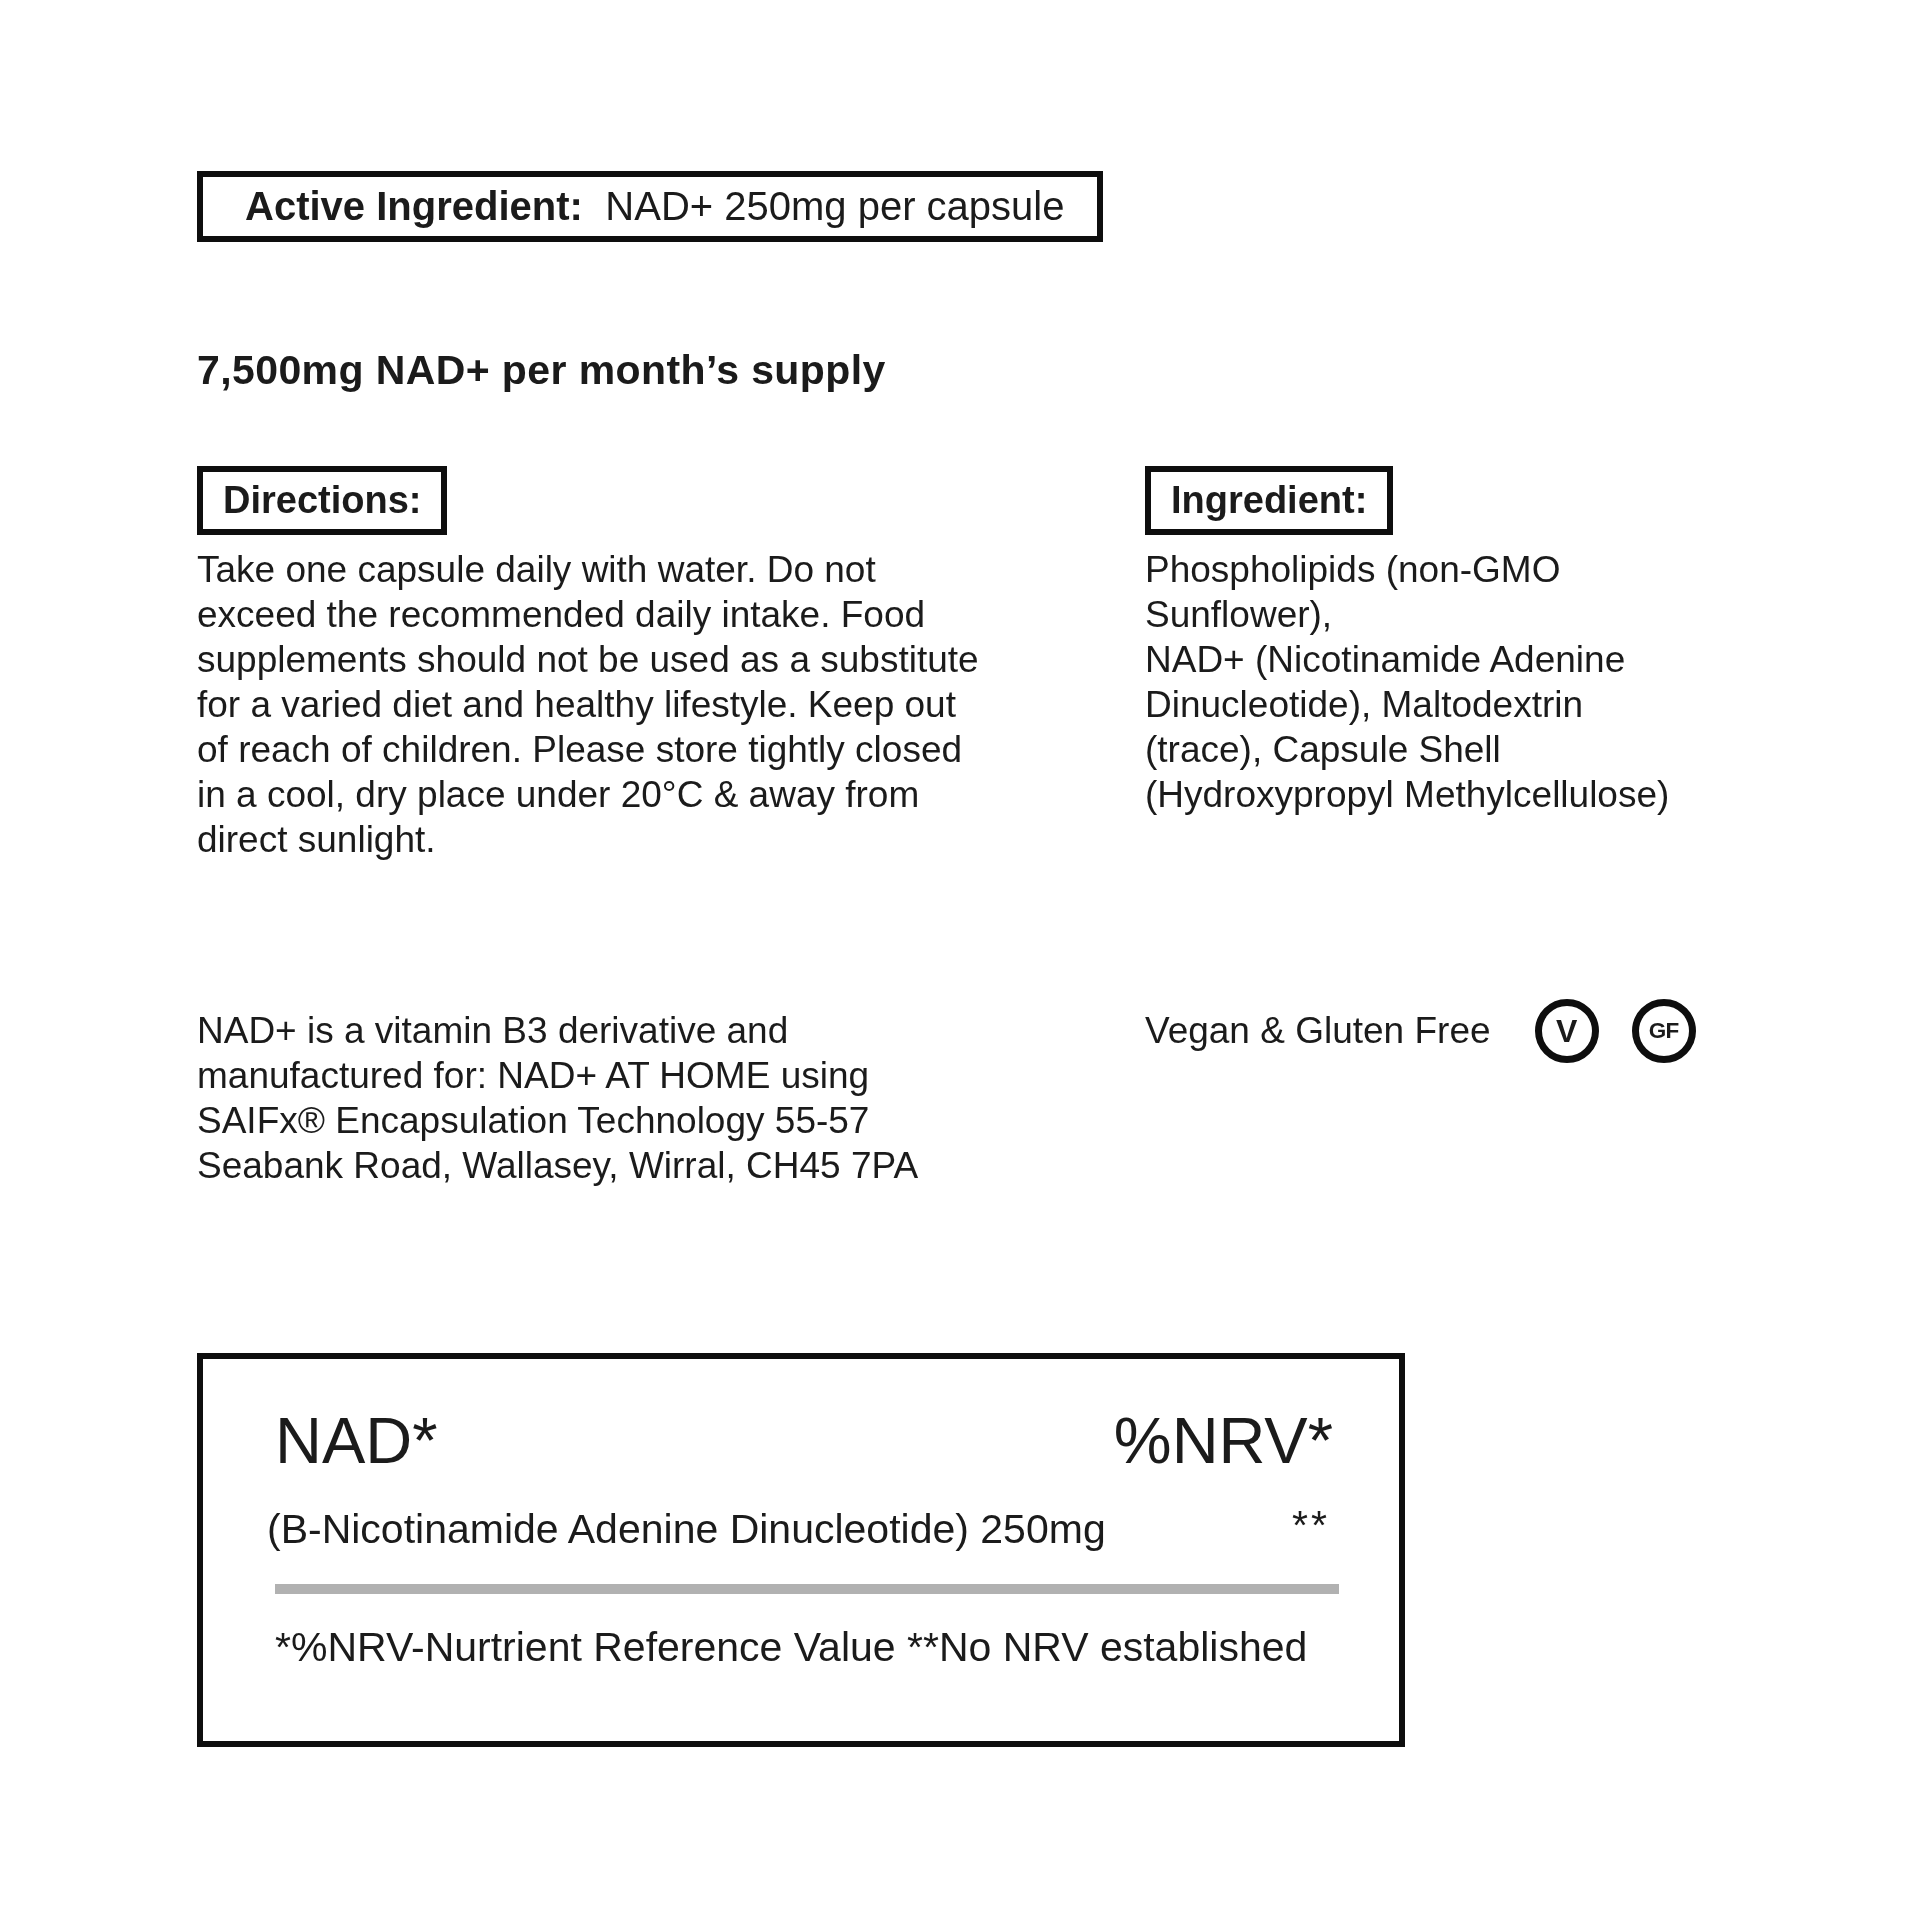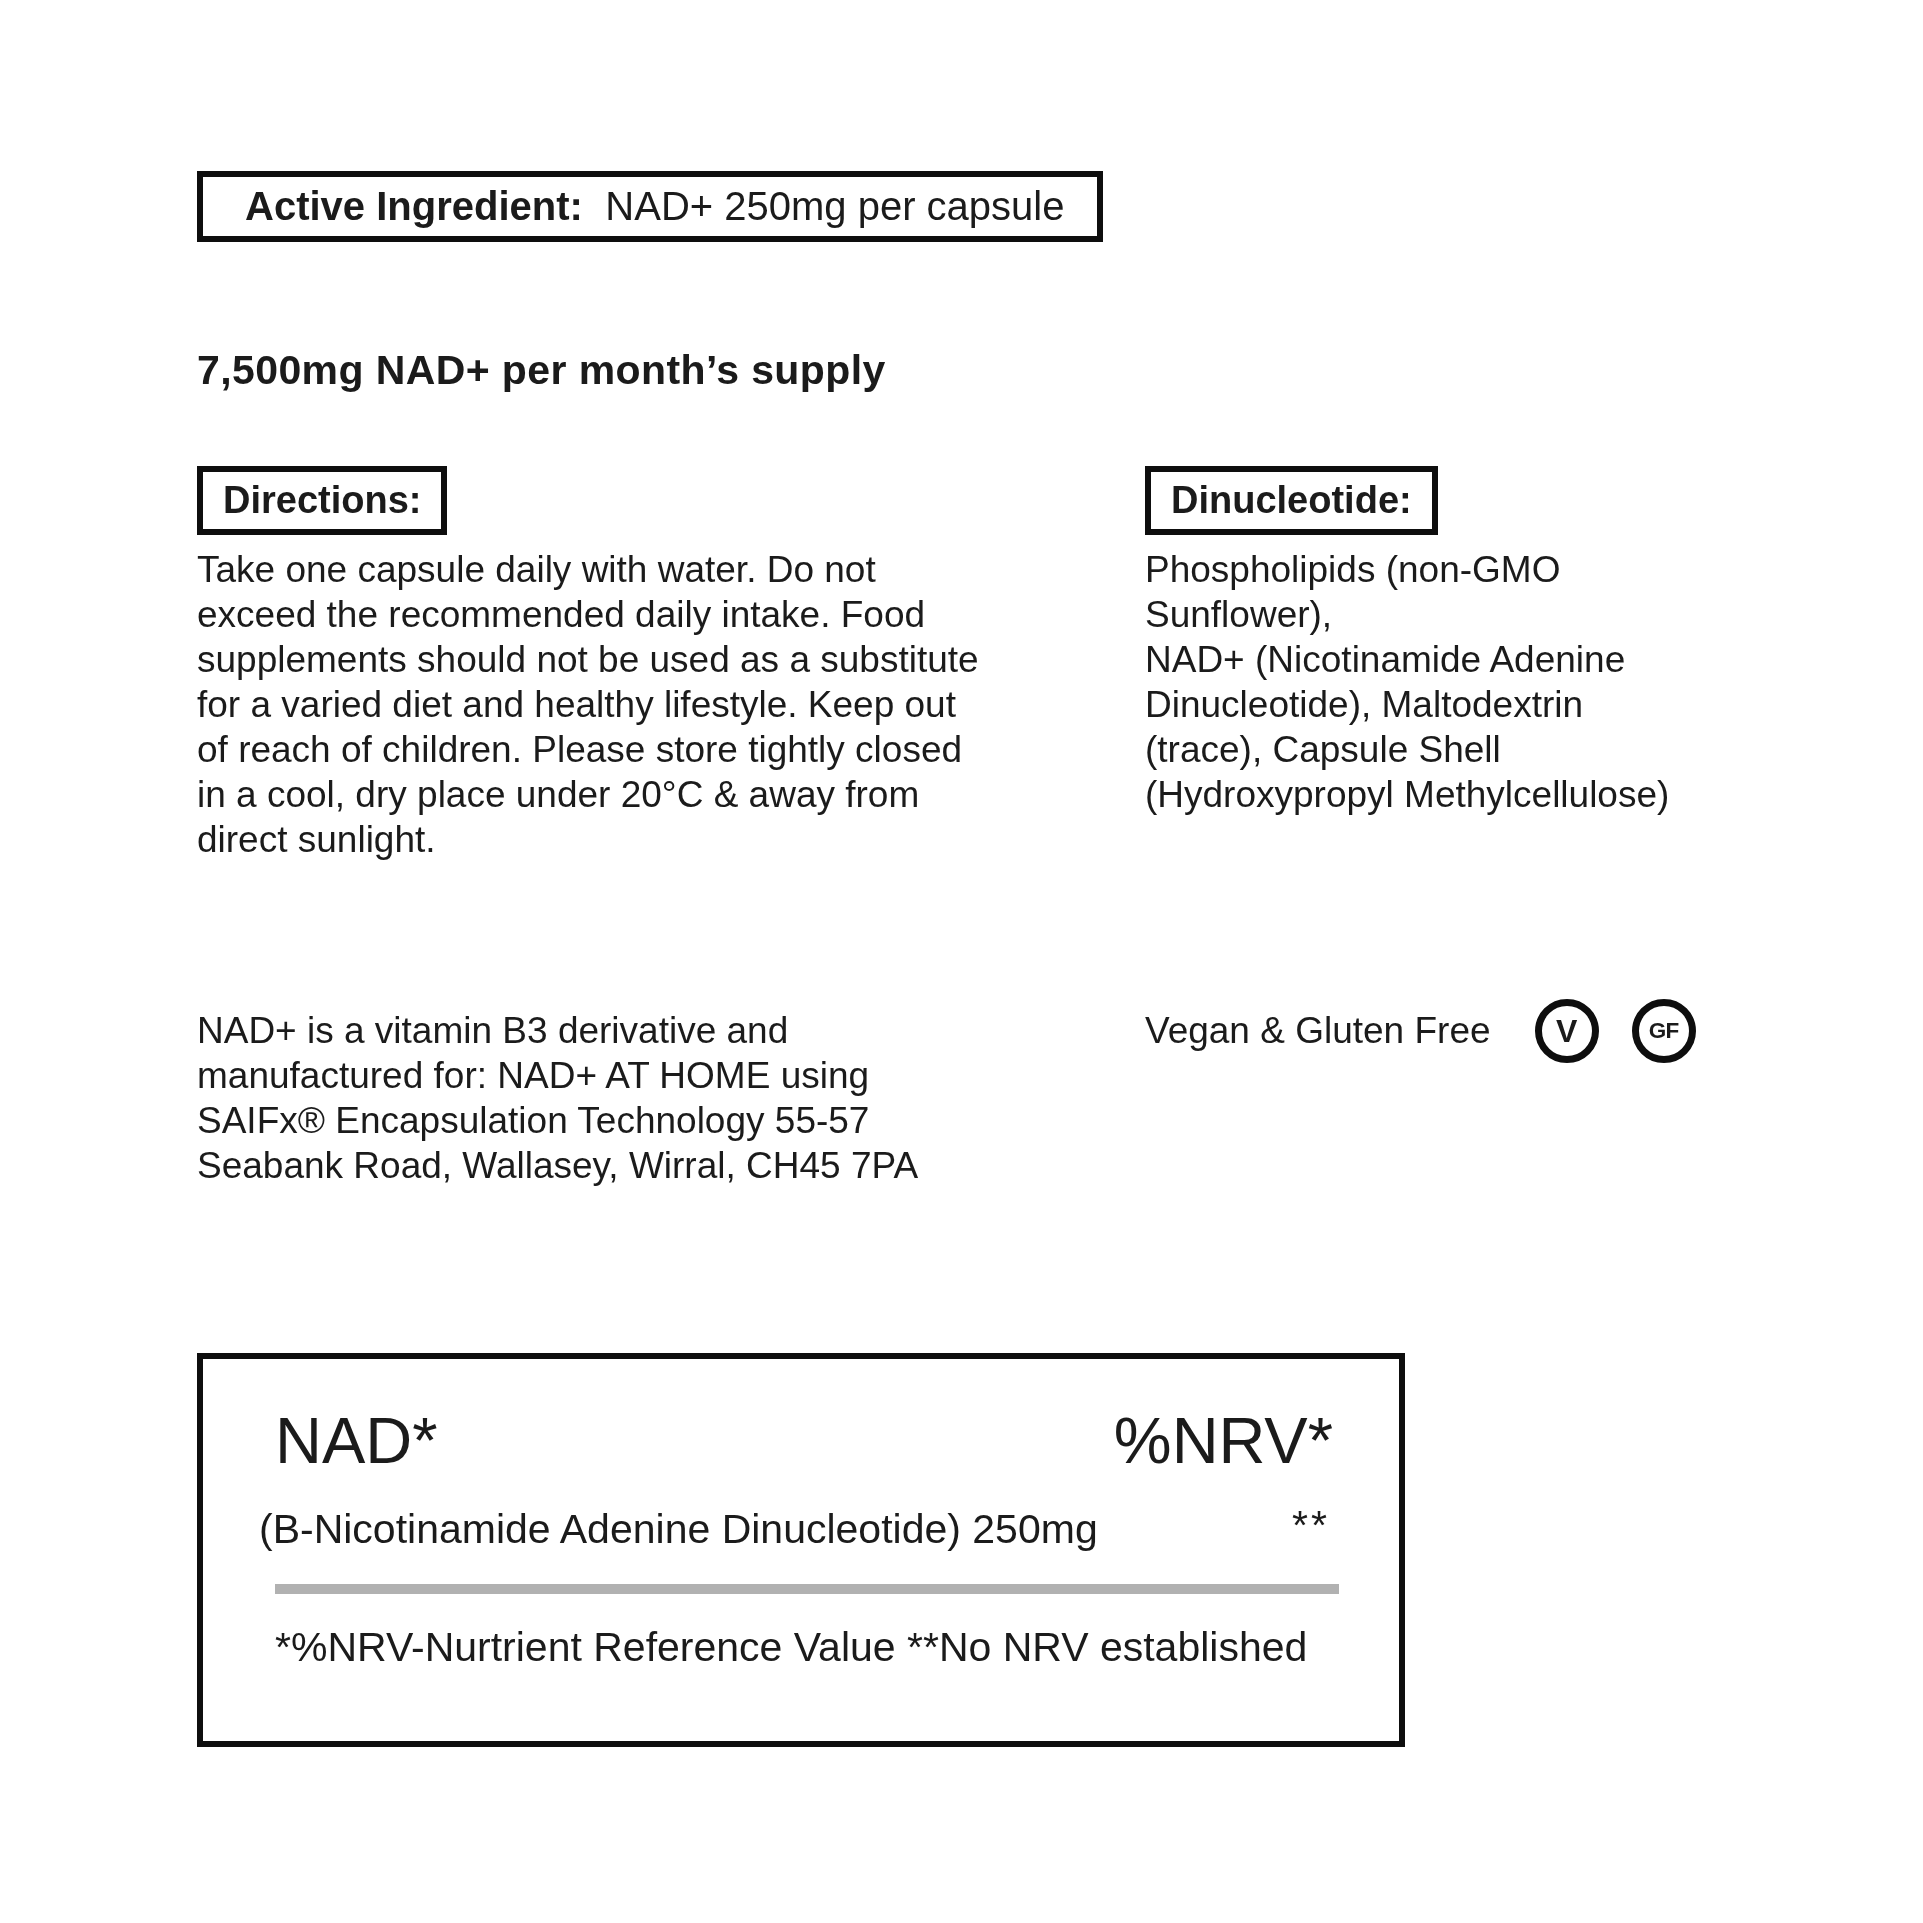--- a/index.html
+++ b/index.html
@@ -83,21 +83,21 @@
   
   #nutrition-table {
     left: 197px; top: 1353px;
     width: 1208px; height: 394px;
     border: 6.8px solid #0e0e0e;
     box-sizing: border-box;
     background: #fff;
   }
   #nutrient-name  { left: 72px;  top: 44px;  font-size: 65px; font-weight: 400; }
   #nrv-header     { right: 66px; top: 44px;  font-size: 65px; font-weight: 400; }
-  #nutrient-detail{ left: 56px;  top: 147px; font-size: 41px; }
+  #nutrient-detail{ left: 64px;  top: 147px; font-size: 41px; }
   #nrv-value      { right: 69px; top: 143px; font-size: 41px; letter-spacing: 3px; }
   #table-divider  {
     left: 72px; right: 60px; top: 225px;
     height: 9.8px;
     background: #b1b1b1;
   }
   #table-footnote { left: 72px; top: 265px; font-size: 41px; }
 </style>
 </head>
 <body>
@@ -119,21 +119,21 @@
 of reach of children. Please store tightly closed
 in a cool, dry place under 20°C &amp; away from
 direct sunlight.</div>
 
 <div id="manufacturer-note" class="abs body-text">NAD+ is a vitamin B3 derivative and
 manufactured for: NAD+ AT HOME using
 SAIFx® Encapsulation Technology 55-57
 Seabank Road, Wallasey, Wirral, CH45 7PA</div>
 
 <div id="ingredients-box" class="abs boxed section-box">
-  <span>Dinucleotide:</span>
+  <span>Ingredient:</span>
 </div>
 <div id="ingredients-body" class="abs body-text">Phospholipids (non-GMO
 Sunflower),
 NAD+ (Nicotinamide Adenine
 Dinucleotide), Maltodextrin
 (trace), Capsule Shell
 (Hydroxypropyl Methylcellulose)</div>
 
 <div id="dietary-row" class="abs">
   <span class="dietary-label">Vegan &amp; Gluten Free</span>

